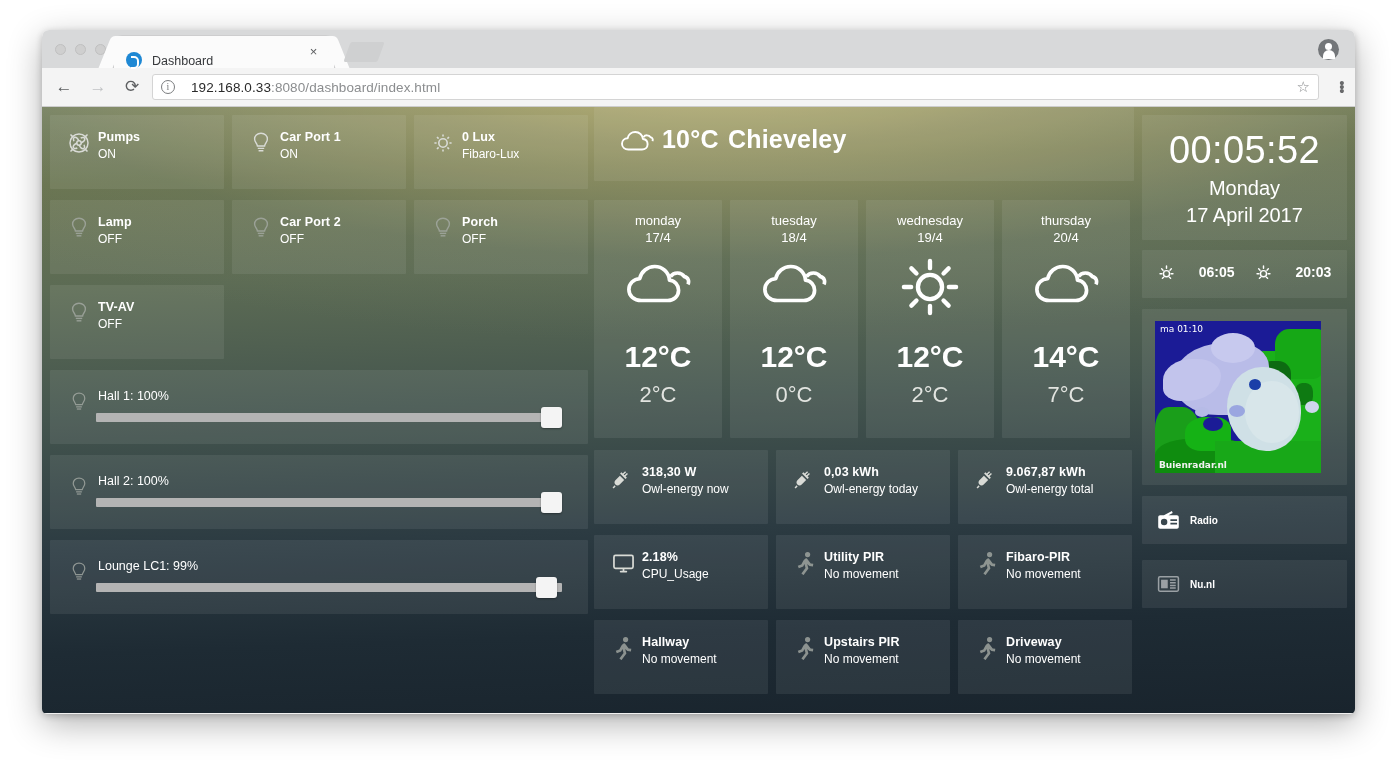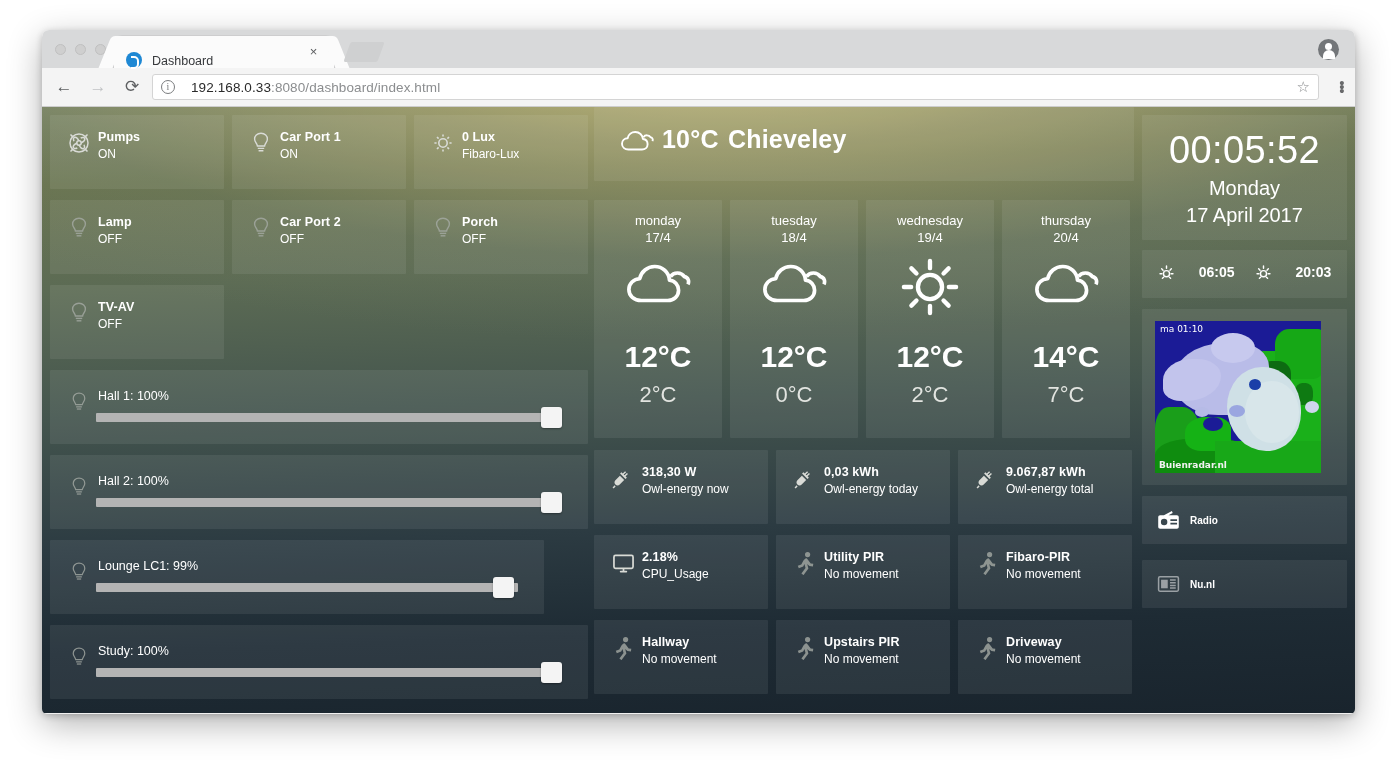--- a/index.html
+++ b/index.html
@@ -358,47 +358,34 @@
             <path d="M6.8 17.4 L13.2 17.4"></path>
               <path d="M7.6 19.8 L12.4 19.8"></path>
           </svg>
         </div>
         <div class="s-label">Hall 2: 100%</div>
         <div class="track">
           <div class="knob" style="left:calc(100% - 21px);"></div>
         </div>
       </div>
 
-      <div class="tile slider-tile dim" style="left:8px;top:433px;width:494px;height:74px;">
+      <div class="tile slider-tile dim" style="left:8px;top:433px;width:538px;height:74px;">
         <div class="ico">
           <svg width="18" height="22" viewBox="0 0 20 24" fill="none" stroke="currentColor" stroke-width="1.4">
             <path d="M10 2.2 C6 2.2 3.6 5 3.6 8 C3.6 11 6 12.4 6.4 15 L13.6 15 C14 12.4 16.4 11 16.4 8 C16.4 5 14 2.2 10 2.2 Z"></path>
             <path d="M6.8 17.4 L13.2 17.4"></path>
               <path d="M7.6 19.8 L12.4 19.8"></path>
           </svg>
         </div>
         <div class="s-label">Lounge LC1: 99%</div>
         <div class="track">
           <div class="knob" style="left:calc(99% - 21px);"></div>
         </div>
       </div>
 
-      <div class="tile slider-tile dim" style="left:8px;top:518px;width:538px;height:74px;">
-        <div class="ico">
-          <svg width="18" height="22" viewBox="0 0 20 24" fill="none" stroke="currentColor" stroke-width="1.4">
-            <path d="M10 2.2 C6 2.2 3.6 5 3.6 8 C3.6 11 6 12.4 6.4 15 L13.6 15 C14 12.4 16.4 11 16.4 8 C16.4 5 14 2.2 10 2.2 Z"></path>
-            <path d="M6.8 17.4 L13.2 17.4"></path>
-              <path d="M7.6 19.8 L12.4 19.8"></path>
-          </svg>
-        </div>
-        <div class="s-label">Study: 100%</div>
-        <div class="track">
-          <div class="knob" style="left:calc(100% - 21px);"></div>
-        </div>
-      </div>
 
       <div class="tile wx-head" style="left:552px;top:0;width:540px;height:74px;">
         <div class="wicon">
           <svg width="34" height="26" viewBox="0 0 34 26" fill="none" stroke="currentColor" stroke-width="1.9" stroke-linejoin="round">
             <path d="M8.4 21.5 C4.6 21.5 2 19 2 15.8 C2 12.8 4.4 10.4 7.6 10.3 C8.3 6.6 11.5 4 15.3 4 C19.4 4 22.6 7 22.9 11 C25.7 11.3 27.6 13.5 27.6 16.2 C27.6 19.2 25.2 21.5 22 21.5 Z"></path>
             <path d="M23.4 9.2 C25.2 6.6 29 6.8 30.6 9.2 C32.6 9.6 33.2 11.6 32.4 13.2"></path>
           </svg>
         </div>
         <div class="wtemp">10°C</div>
         <div class="wcity">Chieveley</div>

